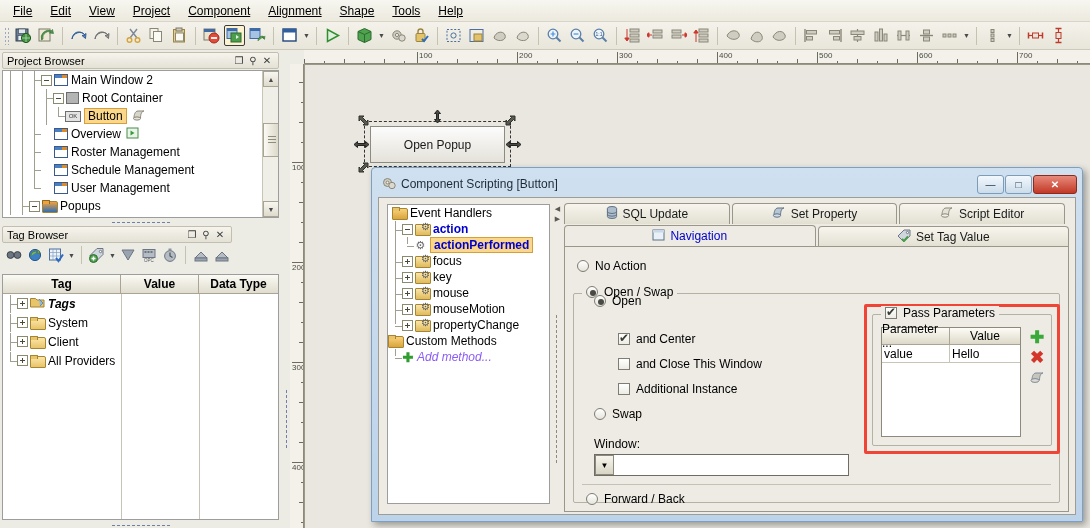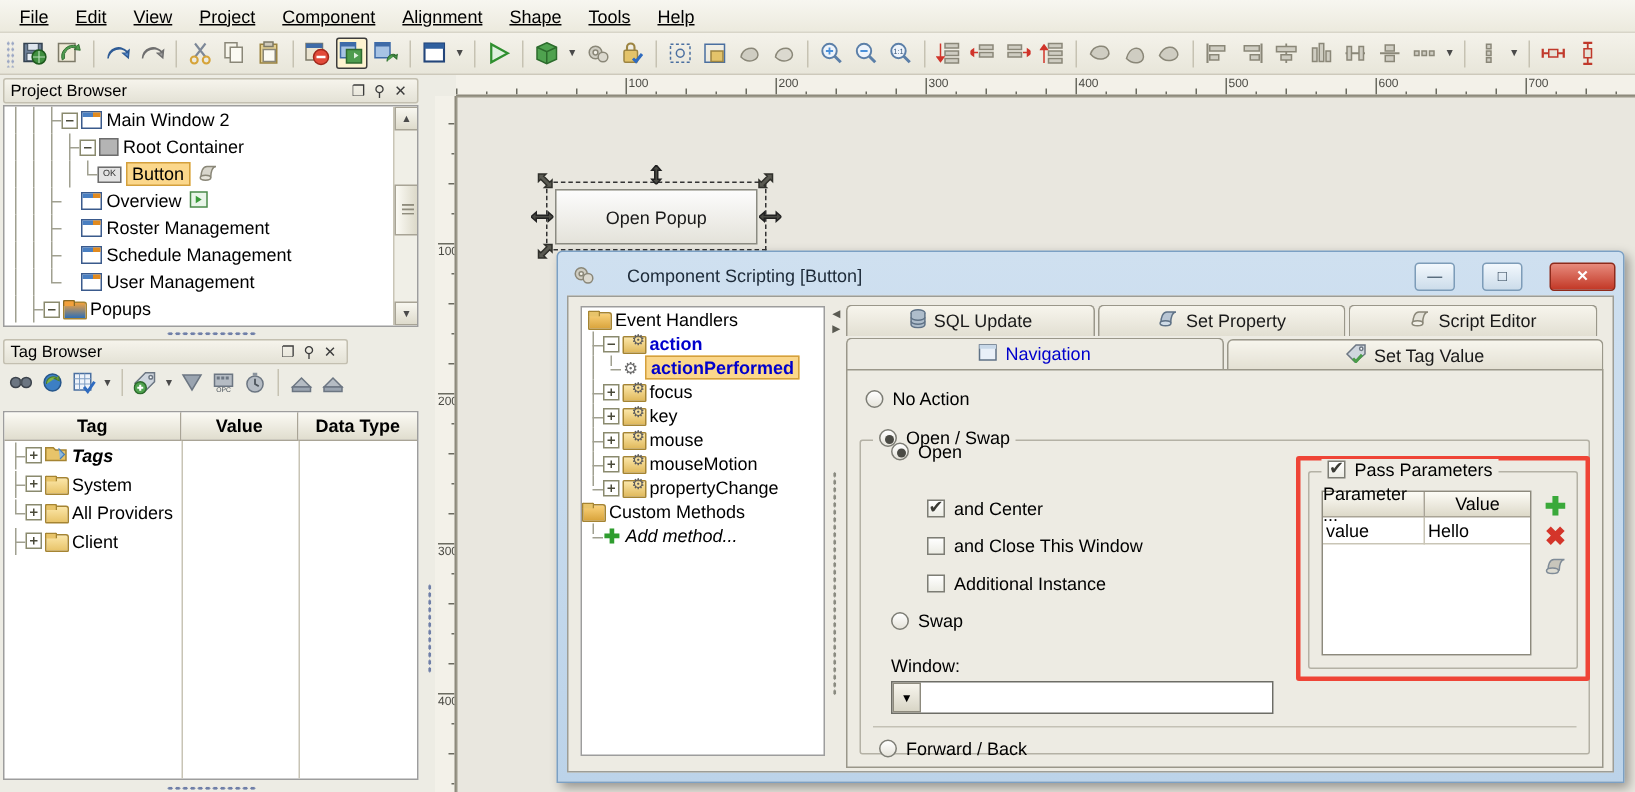--- a/index.html
+++ b/index.html
@@ -207,21 +207,21 @@
   
   .dialog {
     position: absolute; left: 371px; top: 167px; width: 712px; height: 355px;
     border: 1px solid #7ba0c4;
     background: linear-gradient(to bottom,#cfe0f0,#bcd3e9);
     border-radius: 4px 4px 0 0;
     box-shadow: 3px 3px 7px rgba(0,0,0,.35);
     padding: 3px;
   }
   .dlg-title {
-    height: 26px; display: flex; align-items: center; padding: 0 2px 0 6px; gap: 17px;
+    height: 26px; display: flex; align-items: center; padding: 0 2px 0 6px;
   }
   .dlg-title .tt { flex: 1; font-size: 12px; color: #1d2a38; margin-left: 4px; }
   .wbtn {
     width: 27px; height: 19px; margin-left: 1px; border: 1px solid #7d9cb8;
     border-radius: 3px; display:flex; align-items:center; justify-content:center;
     background: linear-gradient(to bottom,#f2f8fd,#ccdcea);
     font-size: 10px; color:#22384c;
   }
   .wbtn.close {
     background: linear-gradient(to bottom,#e78a7c,#c23826);
@@ -329,21 +329,21 @@
   .pth { display:flex; height: 17px; }
   .pth > div {
     background: linear-gradient(to bottom,#fdfcf6,#ddd9c9);
     border-right:1px solid #a9a496; border-bottom:1px solid #a9a496;
     display:flex; align-items:center; justify-content:center; font-size:12px;
   }
   .ptr { display:flex; height: 18px; }
   .ptr > div { border-right:1px solid #c9c5b6; border-bottom:1px solid #c9c5b6; display:flex; align-items:center; padding-left:2px; font-size:12px; }
 
   .pbtn { width: 20px; height: 20px; display:flex; align-items:center; justify-content:center; font-size:17px; font-weight:bold; }
-  .muted { color: #000000; font-style: italic; text-align: center; }
+  .muted { color: #8b5cf6; font-style: italic; text-align: center; }
 </style>
 </head>
 <body>
 
 <div id="app">
 
   <div class="menubar">
     <div class="menu-item"><u>File</u></div>
     <div class="menu-item"><u>Edit</u></div>
     <div class="menu-item"><u>View</u></div>
@@ -832,31 +832,31 @@
           </div>
 
           <div class="row" style="height:19px">
             <div class="treeline tee"></div>
             <span class="expander plus"></span>
             <span class="icon-folder"></span>
             <span>System</span>
           </div>
 
           <div class="row" style="height:19px">
+            <div class="treeline tee"></div>
+            <span class="expander plus"></span>
+            <span class="icon-folder"></span>
+            <span>Client</span>
+          </div>
+
+          <div class="row" style="height:19px">
             <div class="treeline elbow"></div>
             <span class="expander plus"></span>
             <span class="icon-folder"></span>
             <span>All Providers</span>
-          </div>
-
-          <div class="row" style="height:19px">
-            <div class="treeline tee"></div>
-            <span class="expander plus"></span>
-            <span class="icon-folder"></span>
-            <span>Client</span>
           </div>
         </div>
       </div>
     </div>
 
     <div class="dots-h" style="position:absolute;left:2px;top:472px;width:277px"></div>
   </div>
 
   <div class="dots-v" style="left:283px; top:180px; height:478px;"></div>
 

